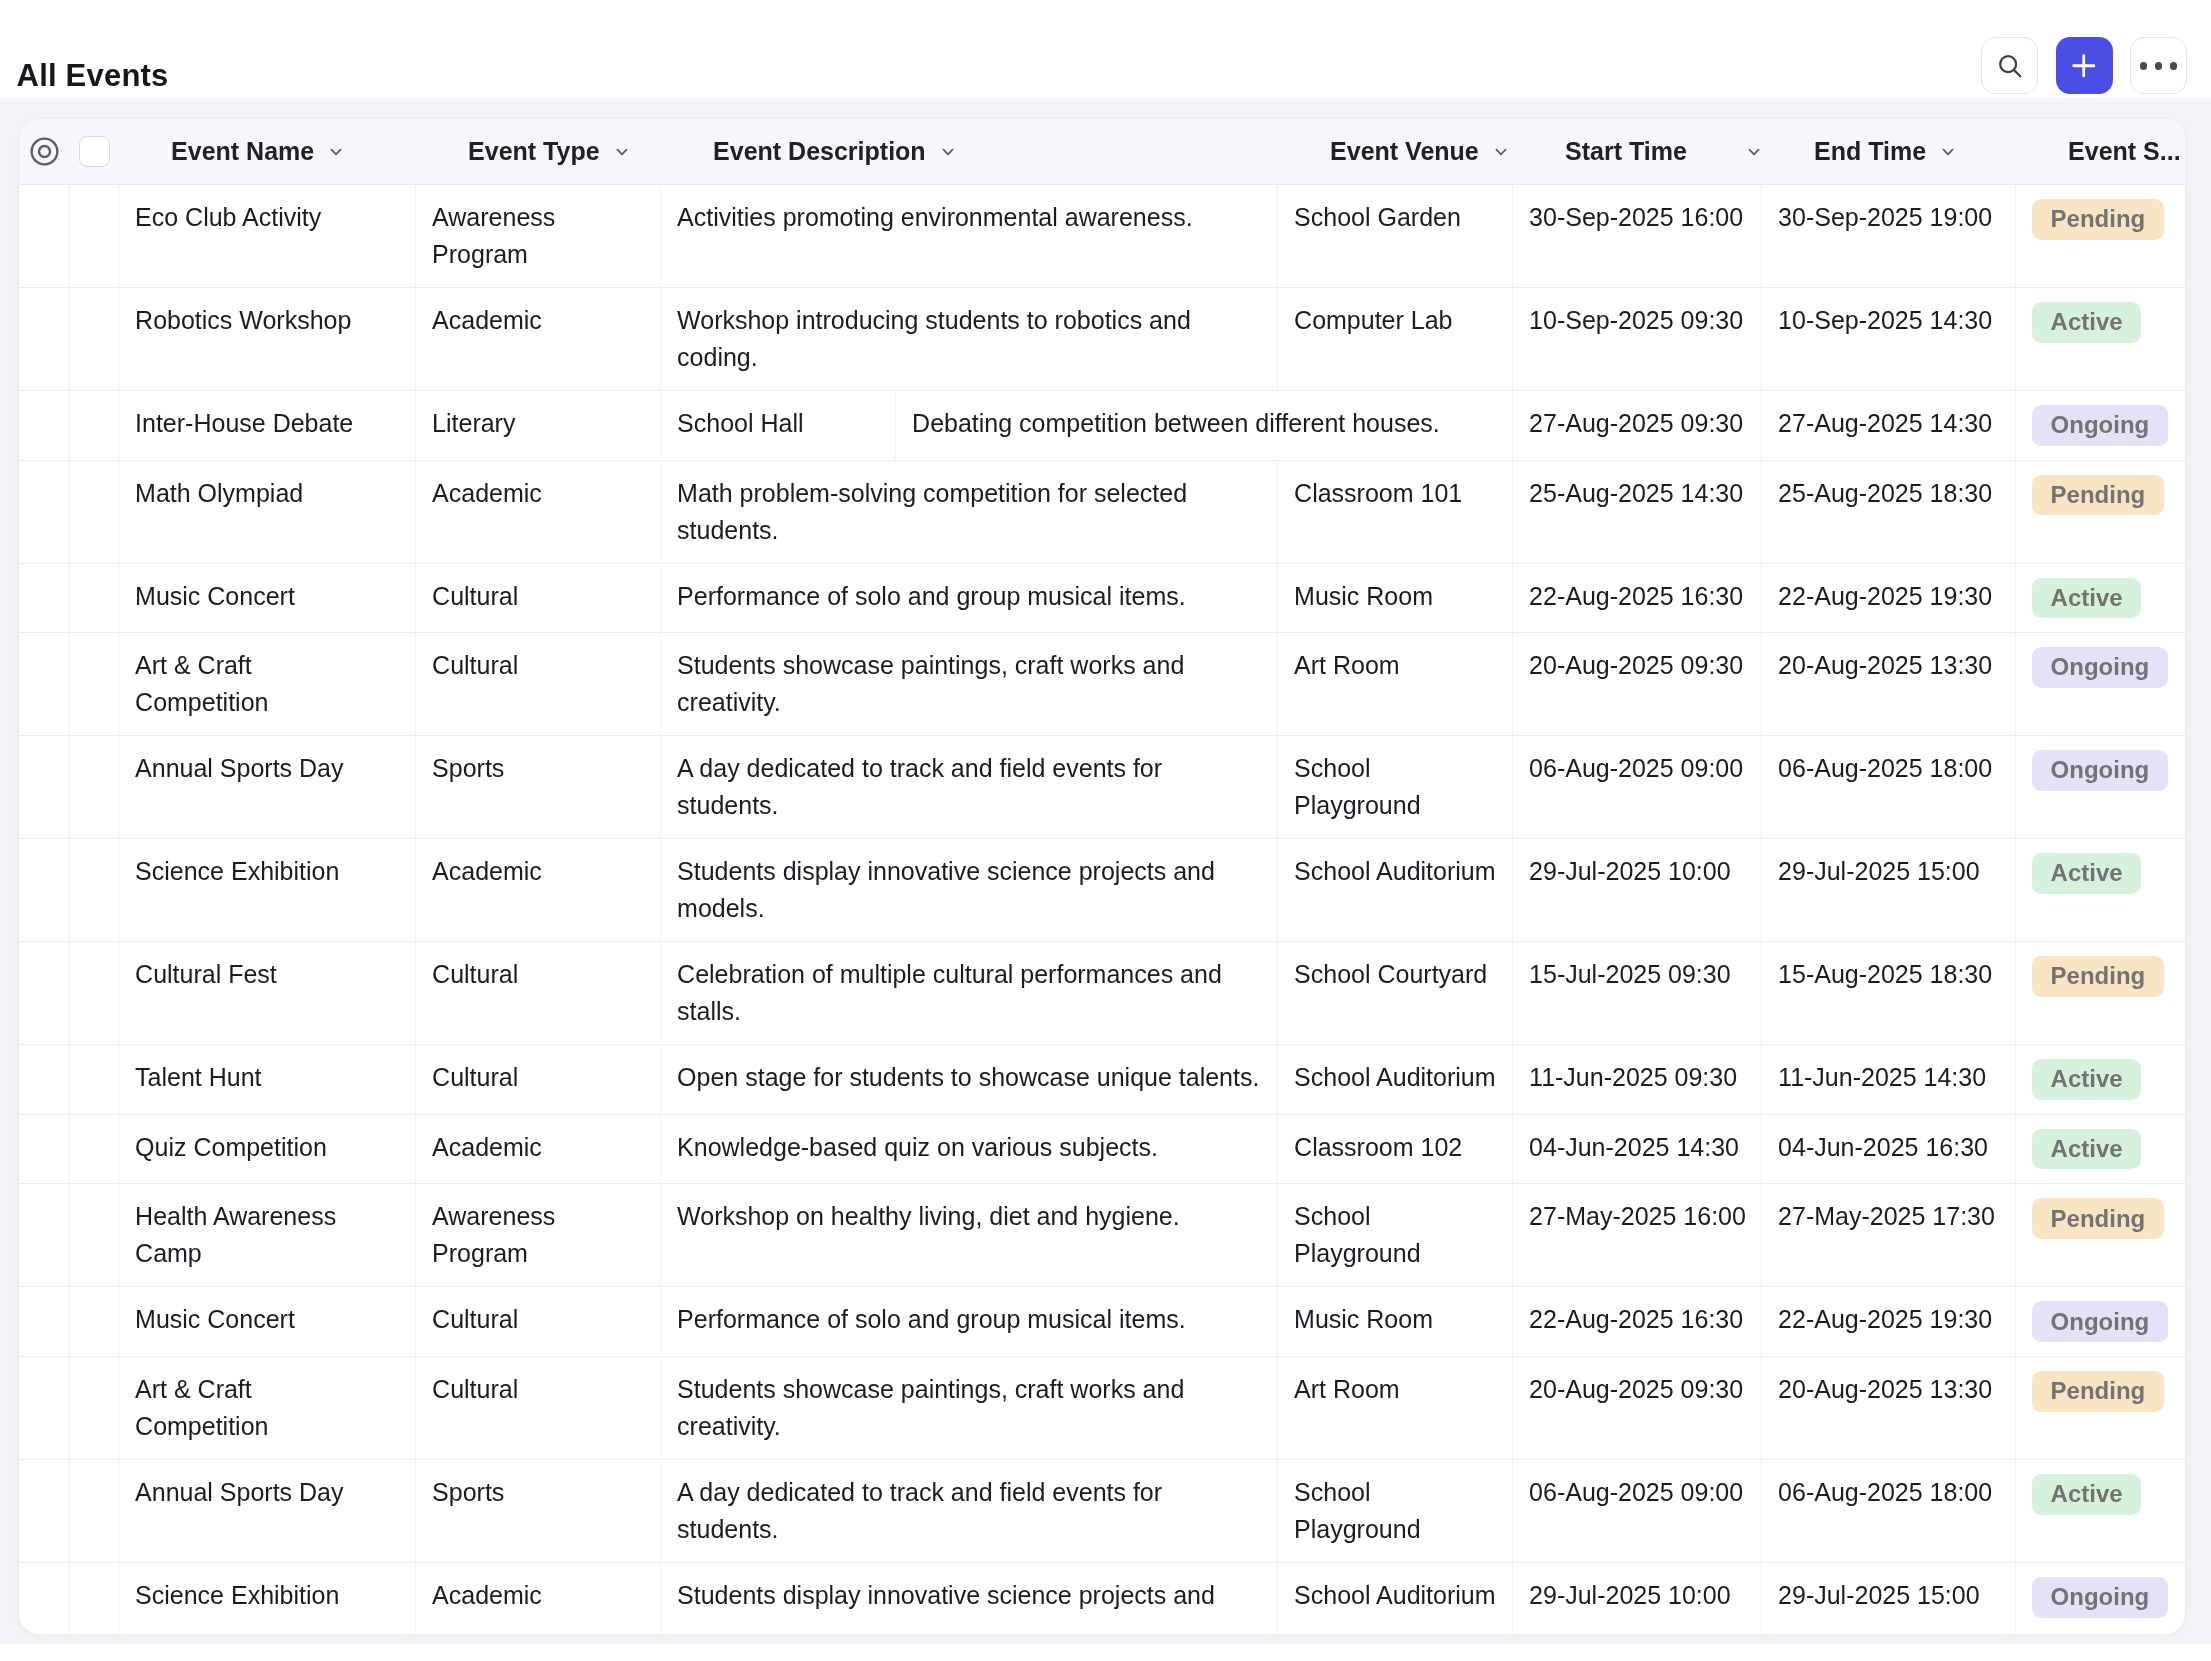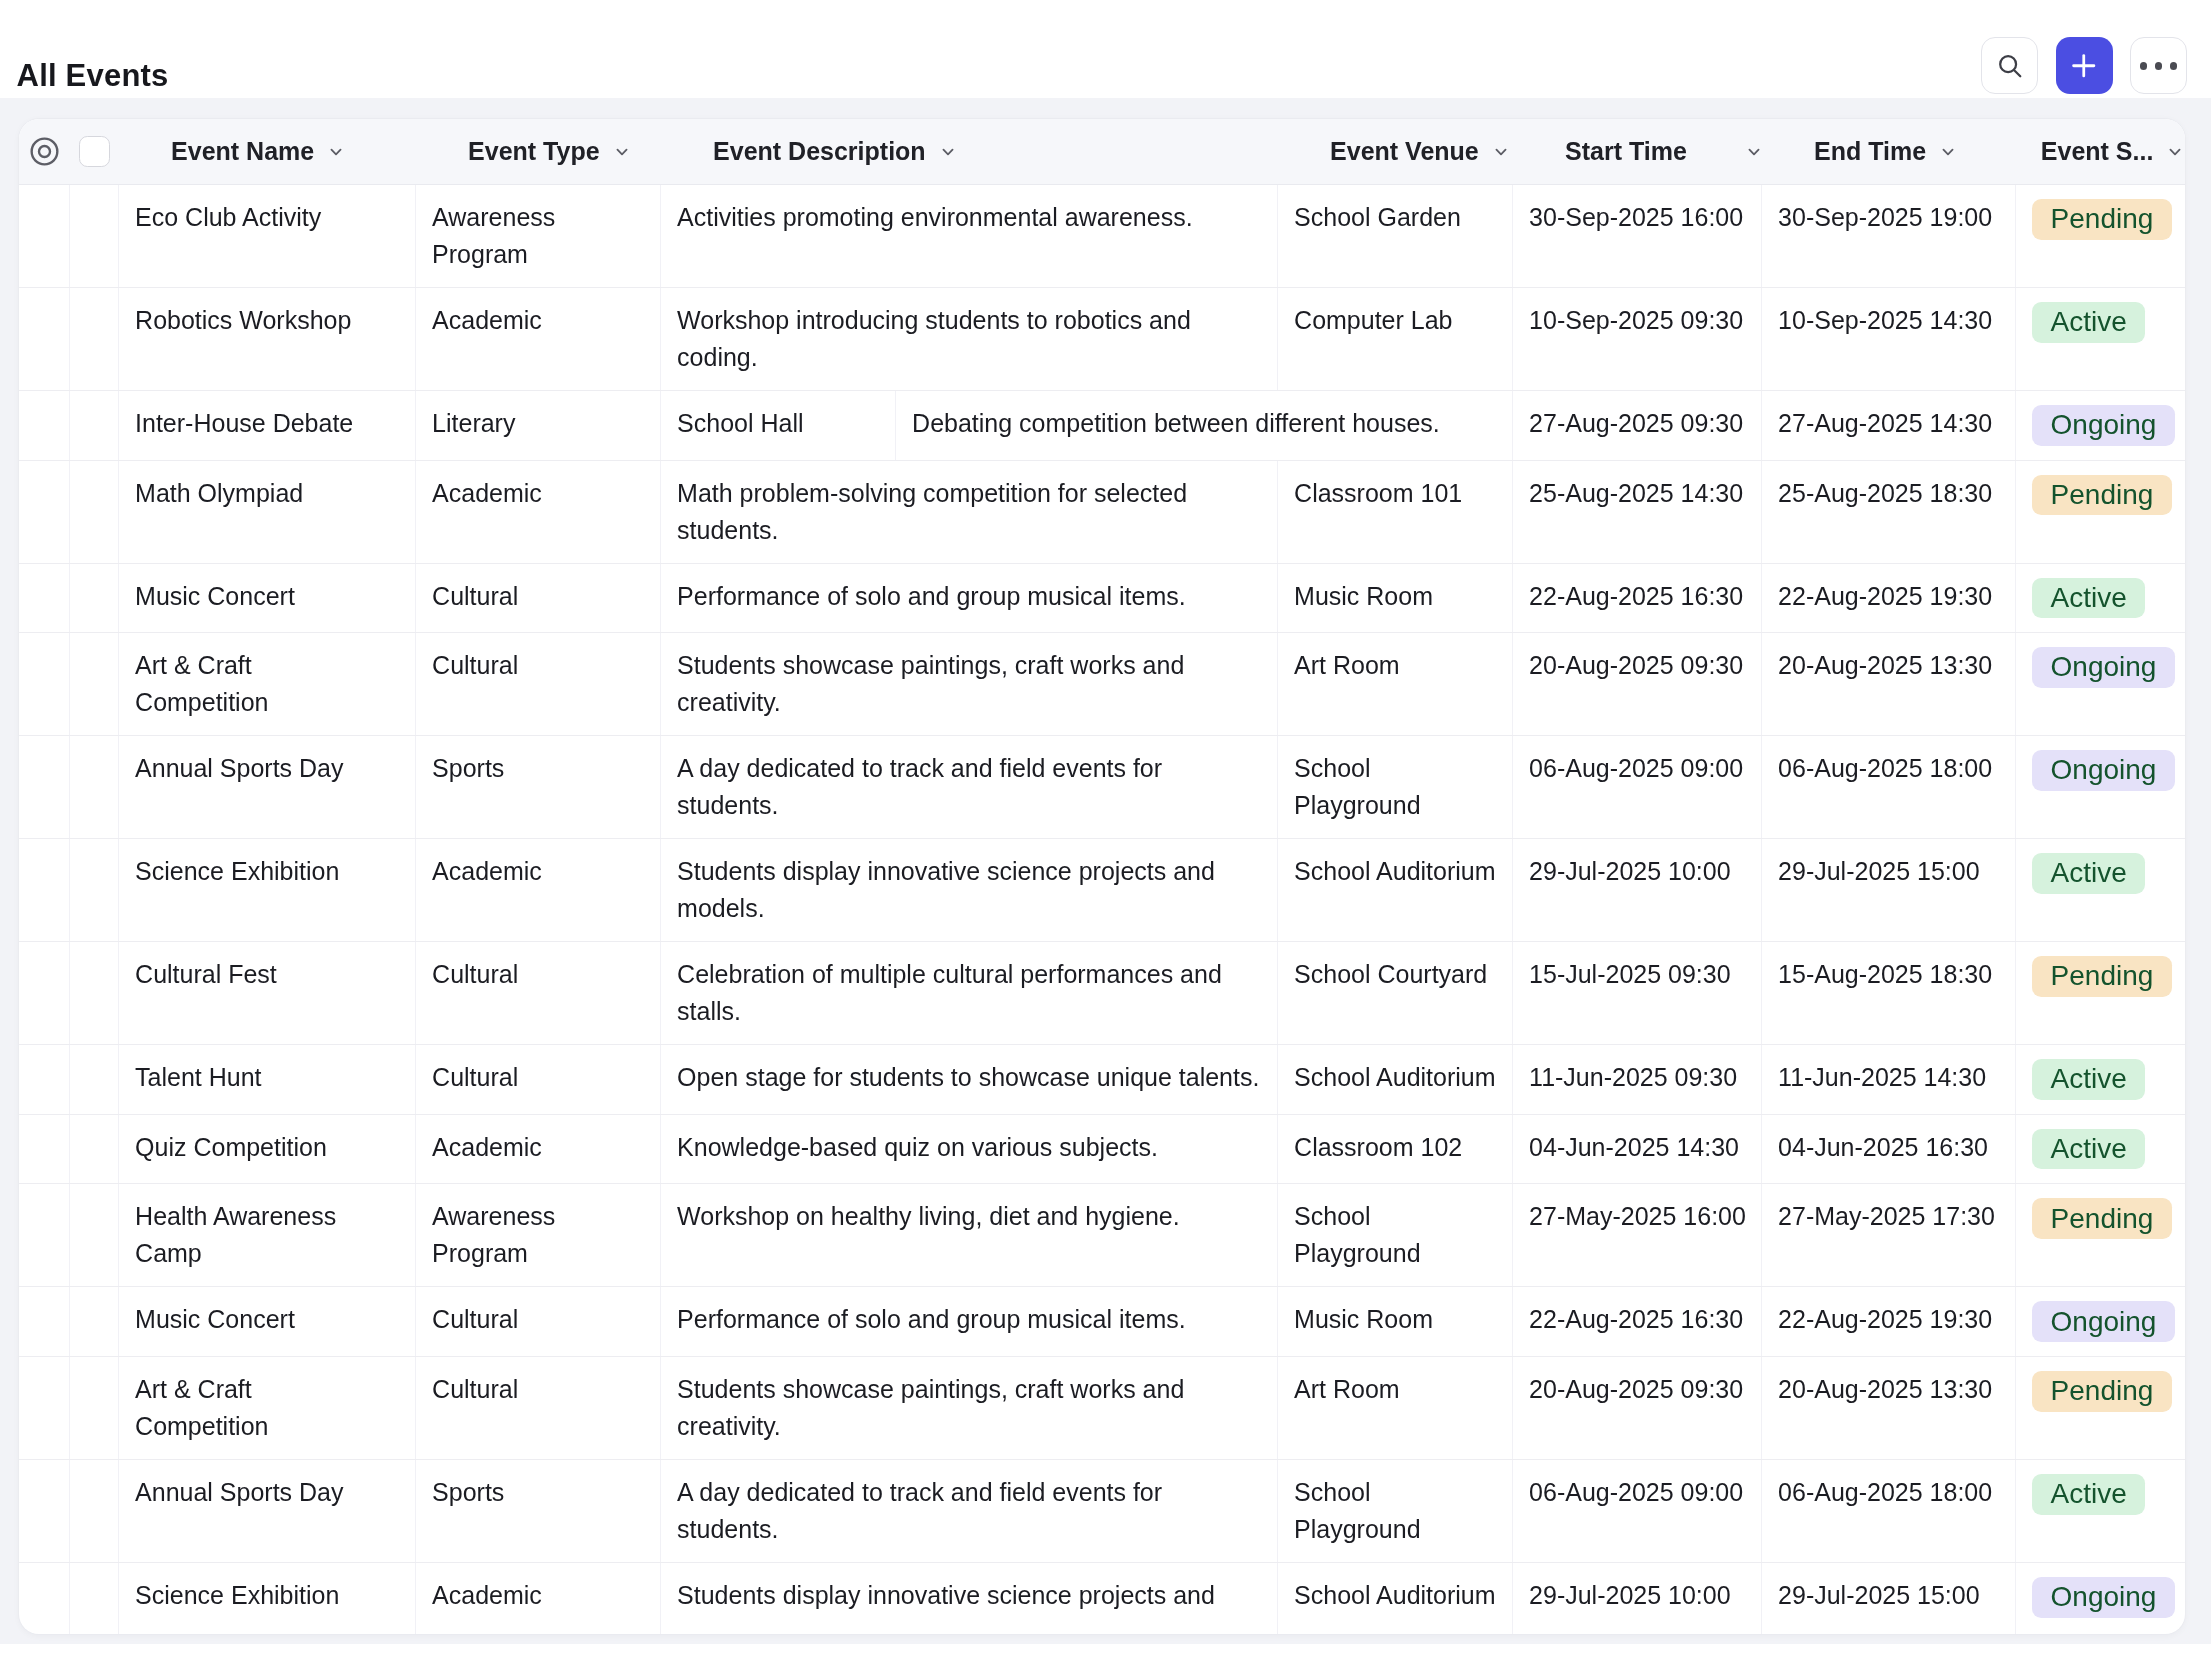--- a/index.html
+++ b/index.html
@@ -63,35 +63,35 @@
 
   
   .c-iconcol  { width:51px;  display:flex; justify-content:center; align-items:center; padding:0; }
   .c-checkcol { width:50px;  display:flex; justify-content:center; align-items:center; padding:0; }
   .c-name        { width:297px; }
   .c-type        { width:245px; }
   .c-description { width:617px; }
   .c-venue       { width:235px; }
   .c-start_time  { width:249px;gap:45px; }
   .c-end_time    { width:254px; }
-  .c-status      { width:169px;justify-content:flex-end; }
+  .c-status      { width:169px; }
 
   .tr .td, .tr .c-iconcol, .tr .c-checkcol,
   .thead .th, .thead .c-iconcol, .thead .c-checkcol { border-right:0.9px solid #f1f1f6; }
   .tr > :last-child, .thead > :last-child { border-right:none; }
   .thead .th { border-right:none; }
   .thead .c-iconcol, .thead .c-checkcol { border-right:none; background:transparent; }
 
   .checkbox {
     width:31px; height:31px; border-radius:8.3px;
     border:1.8px solid #d6d7dd; background:#ffffff; display:block; cursor:pointer;
   }
 
   .badge {
-    display:inline-block; font-size:28px; font-weight:400; color:#14532d;
+    display:inline-block; font-size:24px; font-weight:700; color:#737373;
     line-height:24px; padding:8.3px 18.5px; border-radius:9.2px; white-space:nowrap;
   }
 
   svg { display:block; }
 </style>
 </head>
 <body>
 
 <div class="topbar">
   <div class="page-title">All Events</div>

